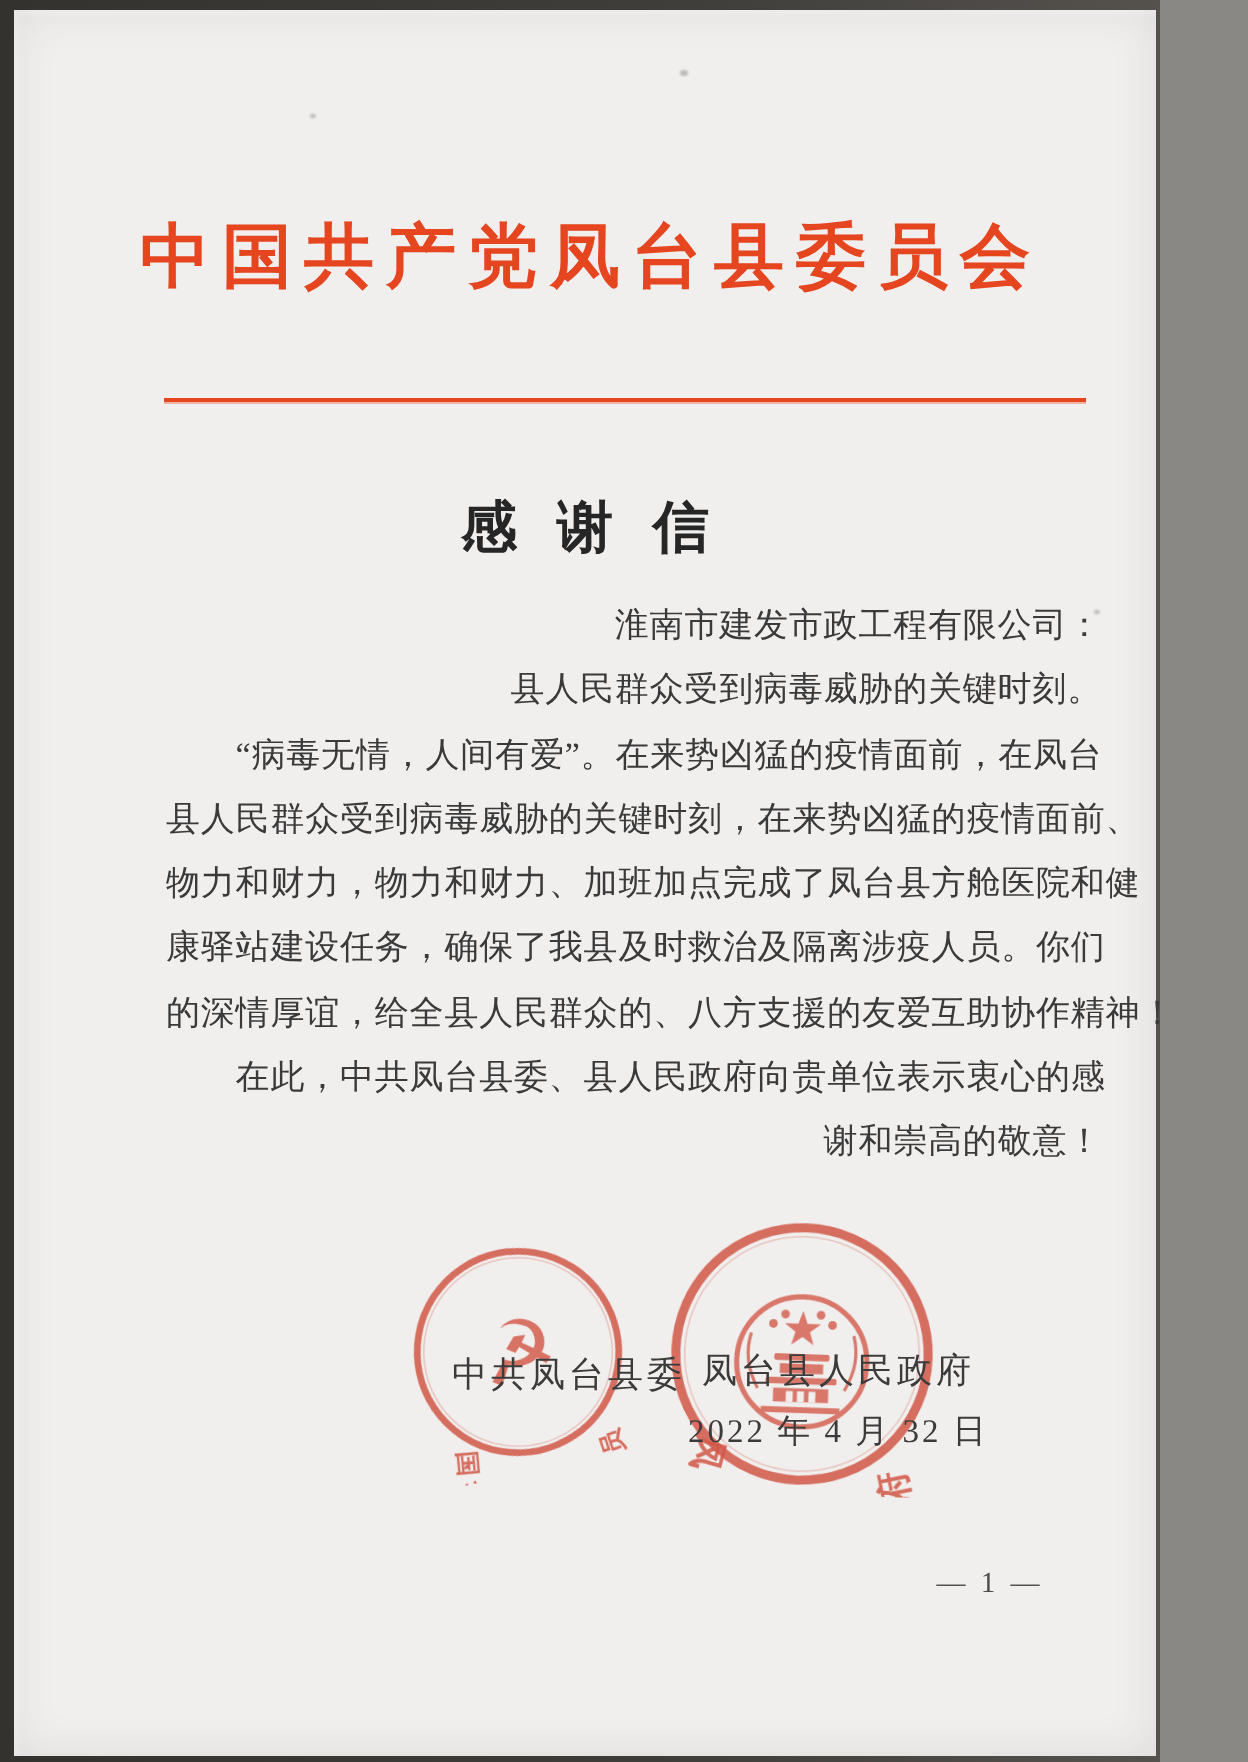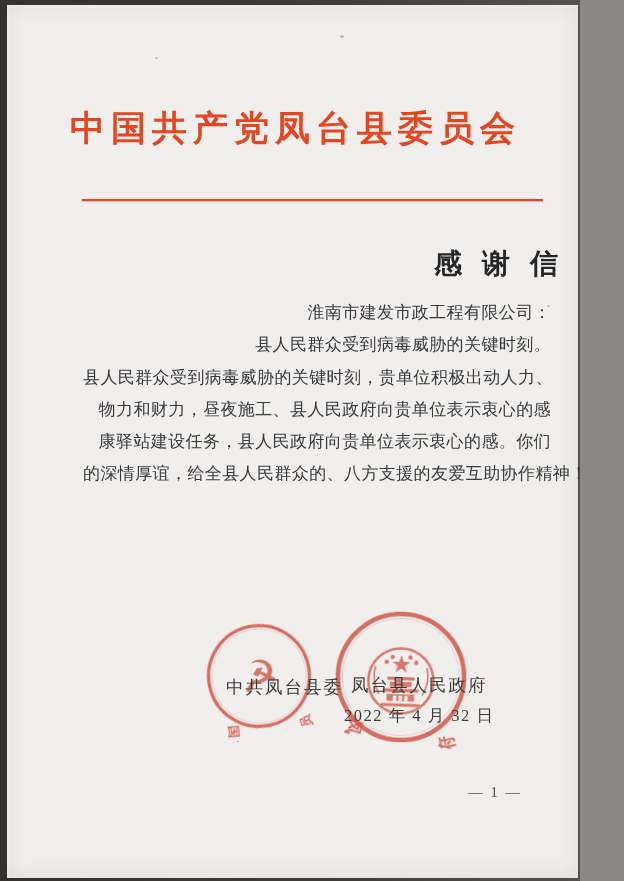--- a/index.html
+++ b/index.html
@@ -22,21 +22,21 @@
     font-size:35px;font-weight:700;letter-spacing:6px;
     padding-left:6px;white-space:nowrap;
   }
   .letterhead-rule{
     position:absolute;top:194px;left:75px;width:461px;height:2px;
     background:var(--header-red,#e5461f);
     box-shadow:0 1px 0 rgba(229,70,31,.35);
   }
   .letter-title{
     position:absolute;top:240px;left:0;width:100%;
-    text-align:right;color:#262626;
+    text-align:center;color:#262626;
     font-size:28px;font-weight:700;letter-spacing:20px;padding-left:20px;
     white-space:nowrap;
   }
   .letter-text{
     position:absolute;left:76px;top:292px;width:468px;
     color:var(--body-text,#3a3a3a);
     font-size:17px;line-height:32.3px;letter-spacing:.4px;text-align:right;
   }
   .bline{white-space:nowrap;}
 
@@ -65,24 +65,27 @@
     <div class="letterhead">中国共产党凤台县委员会</div>
 
     <div class="letterhead-rule"></div>
 
     <div class="letter-title">感谢信</div>
 
     <div class="letter-text">
       <div class="bline">淮南市建发市政工程有限公司：</div>
       <div>
           <div class="bline">县人民群众受到病毒威胁的关键时刻。</div>
-          <div class="bline">县人民群众受到病毒威胁的关键时刻，贵单位积极出动人力、</div>
-          <div class="bline">物力和财力，昼夜施工、县人民政府向贵单位表示衷心的感</div>
-          <div class="bline">康驿站建设任务，县人民政府向贵单位表示衷心的感。你们</div>
+          <div class="bline">　　“病毒无情，人间有爱”。在来势凶猛的疫情面前，在凤台</div>
+          <div class="bline">县人民群众受到病毒威胁的关键时刻，在来势凶猛的疫情面前、</div>
+          <div class="bline">物力和财力，物力和财力、加班加点完成了凤台县方舱医院和健</div>
+          <div class="bline">康驿站建设任务，确保了我县及时救治及隔离涉疫人员。你们</div>
           <div class="bline">的深情厚谊，给全县人民群众的、八方支援的友爱互助协作精神！</div>
+          <div class="bline">　　在此，中共凤台县委、县人民政府向贵单位表示衷心的感</div>
+          <div class="bline">谢和崇高的敬意！</div>
         </div>
     </div>
 
     <svg class="seal seal-party" width="112" height="120" viewBox="0 0 120 120">
       <circle class="ring" cx="60" cy="60" r="54" stroke-width="3.6" opacity="0.85"></circle>
       <circle class="ring" cx="60" cy="60" r="50.5" stroke-width="0.8" opacity="0.30"></circle>
       <path id="partyArc" d="M 21.8 98.2 A 44 44 0 1 0 98.2 98.2" fill="none"></path>
       <text font-size="13.5" font-weight="700" letter-spacing="5" opacity="0.85">
         <textPath href="#partyArc" startOffset="50%" text-anchor="middle">中国共产党凤台县委员会</textPath>
       </text>

